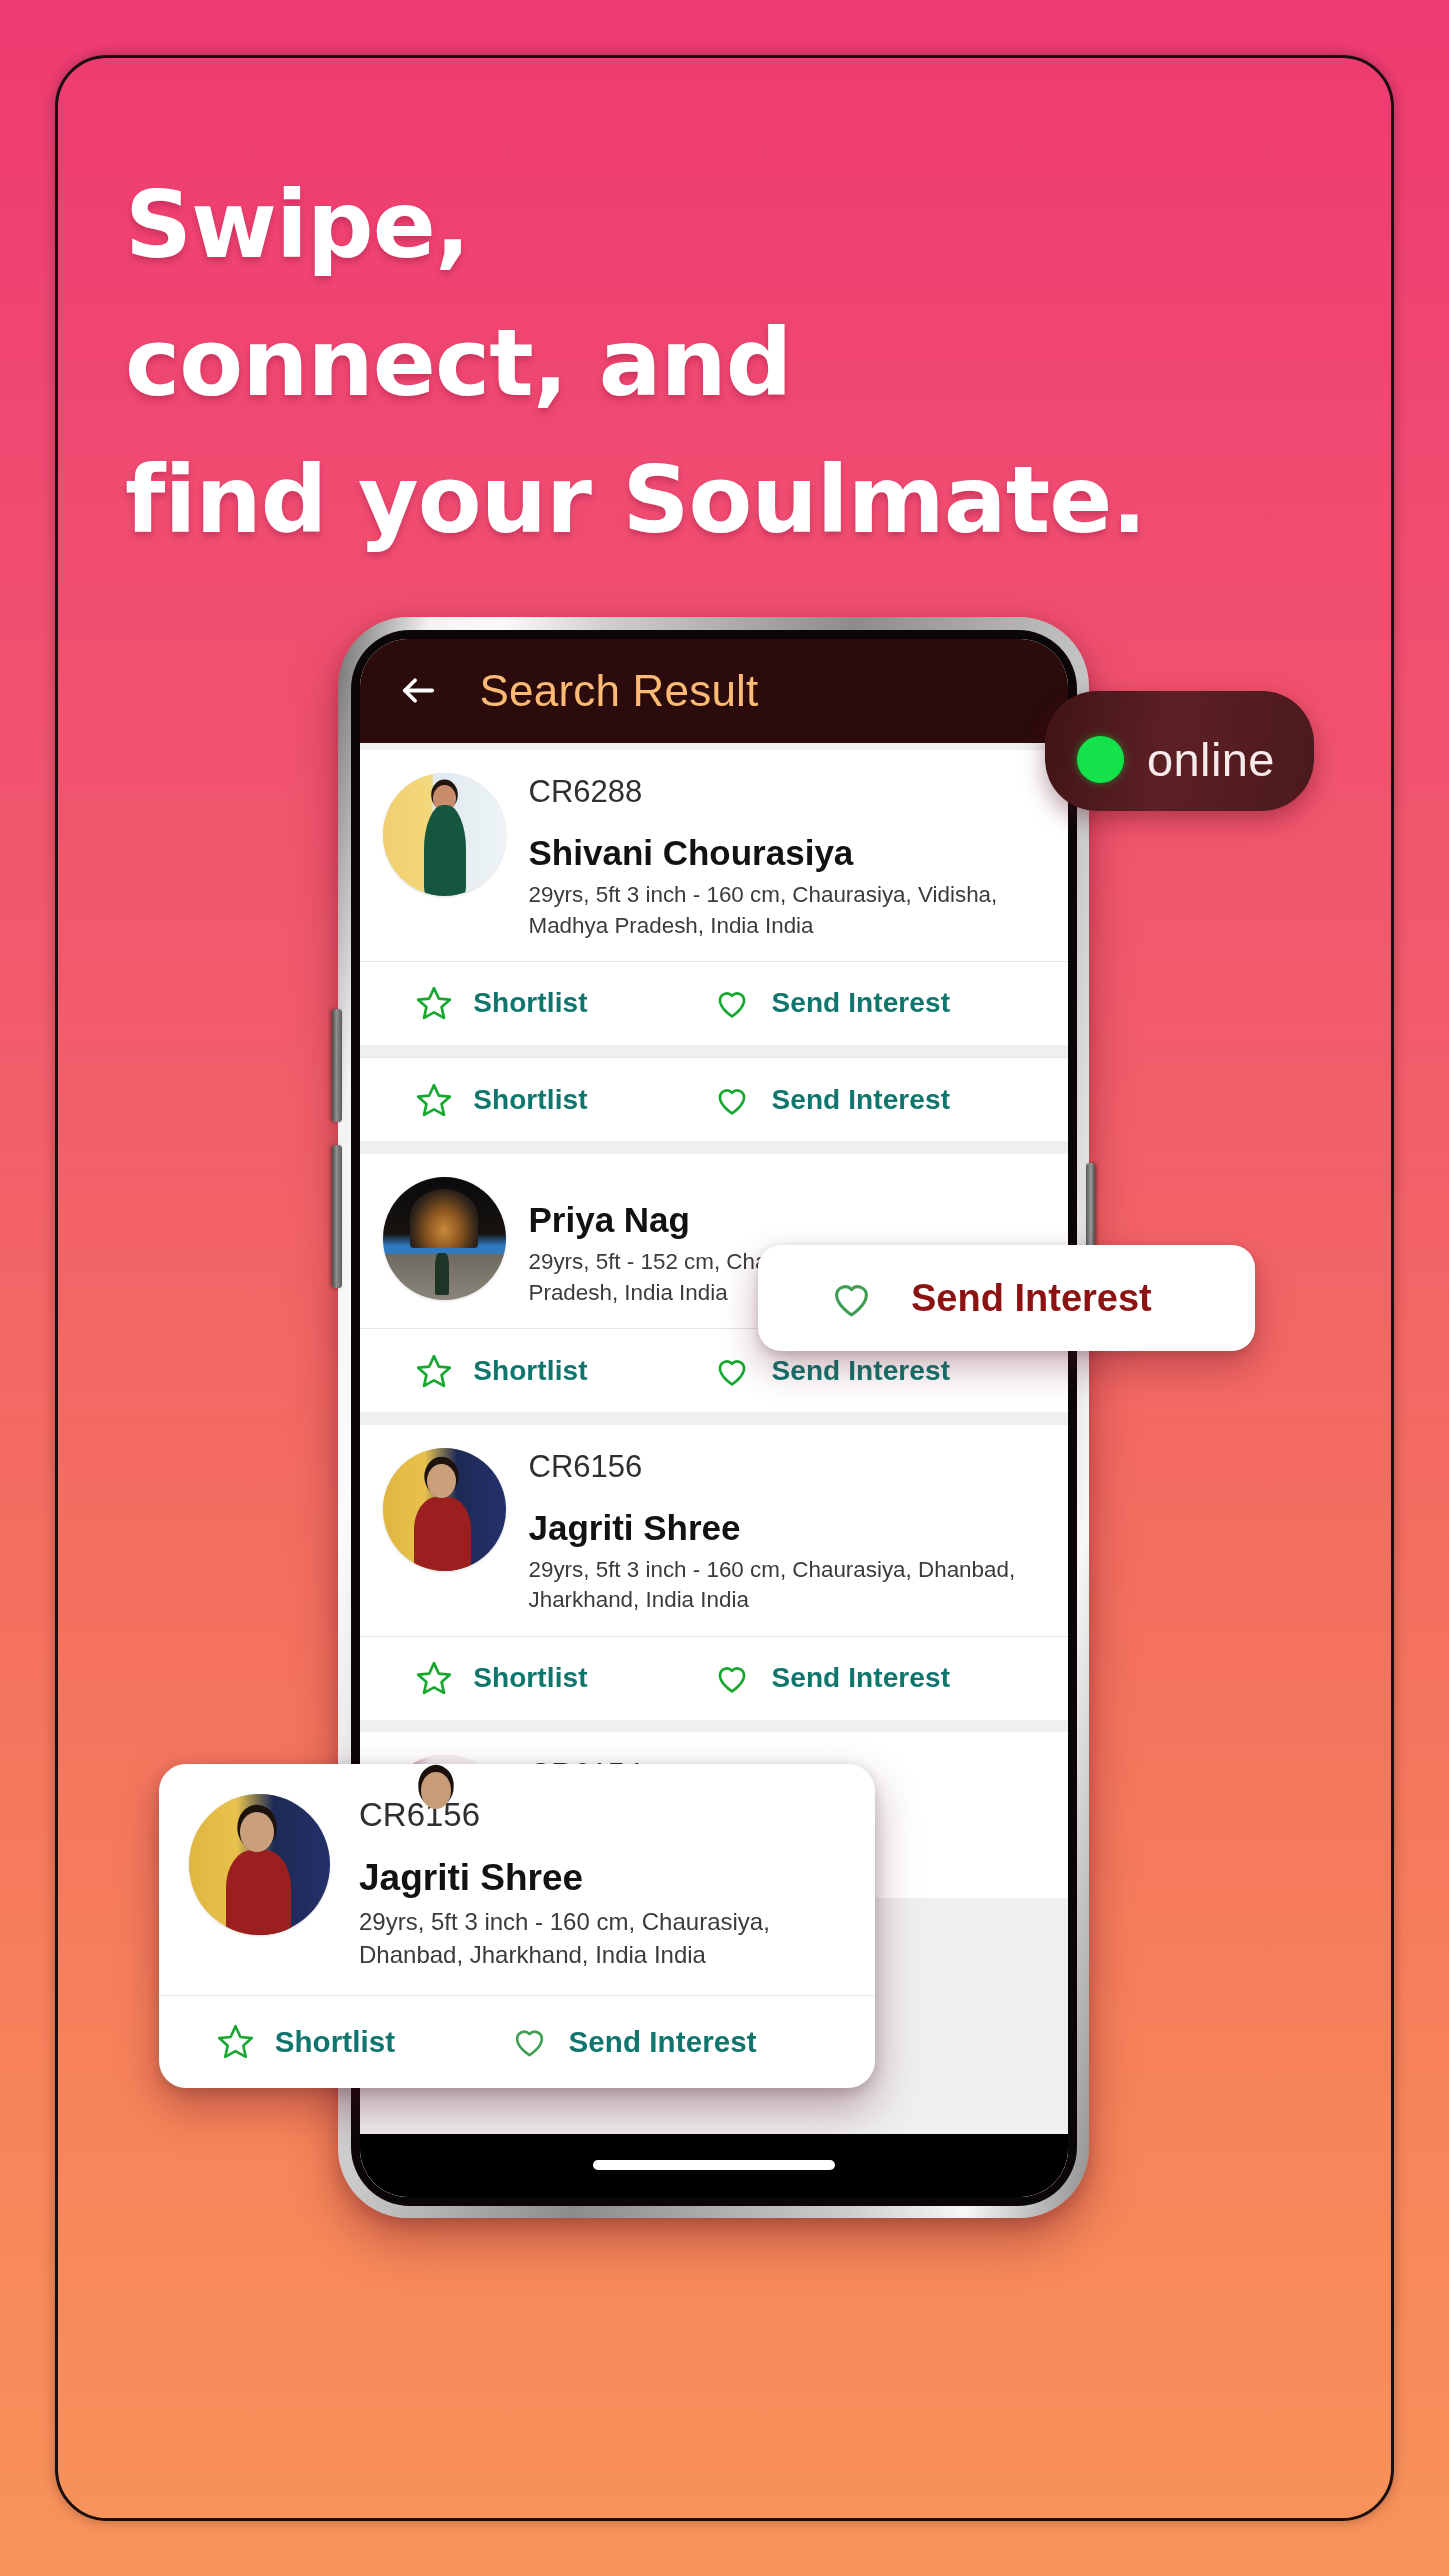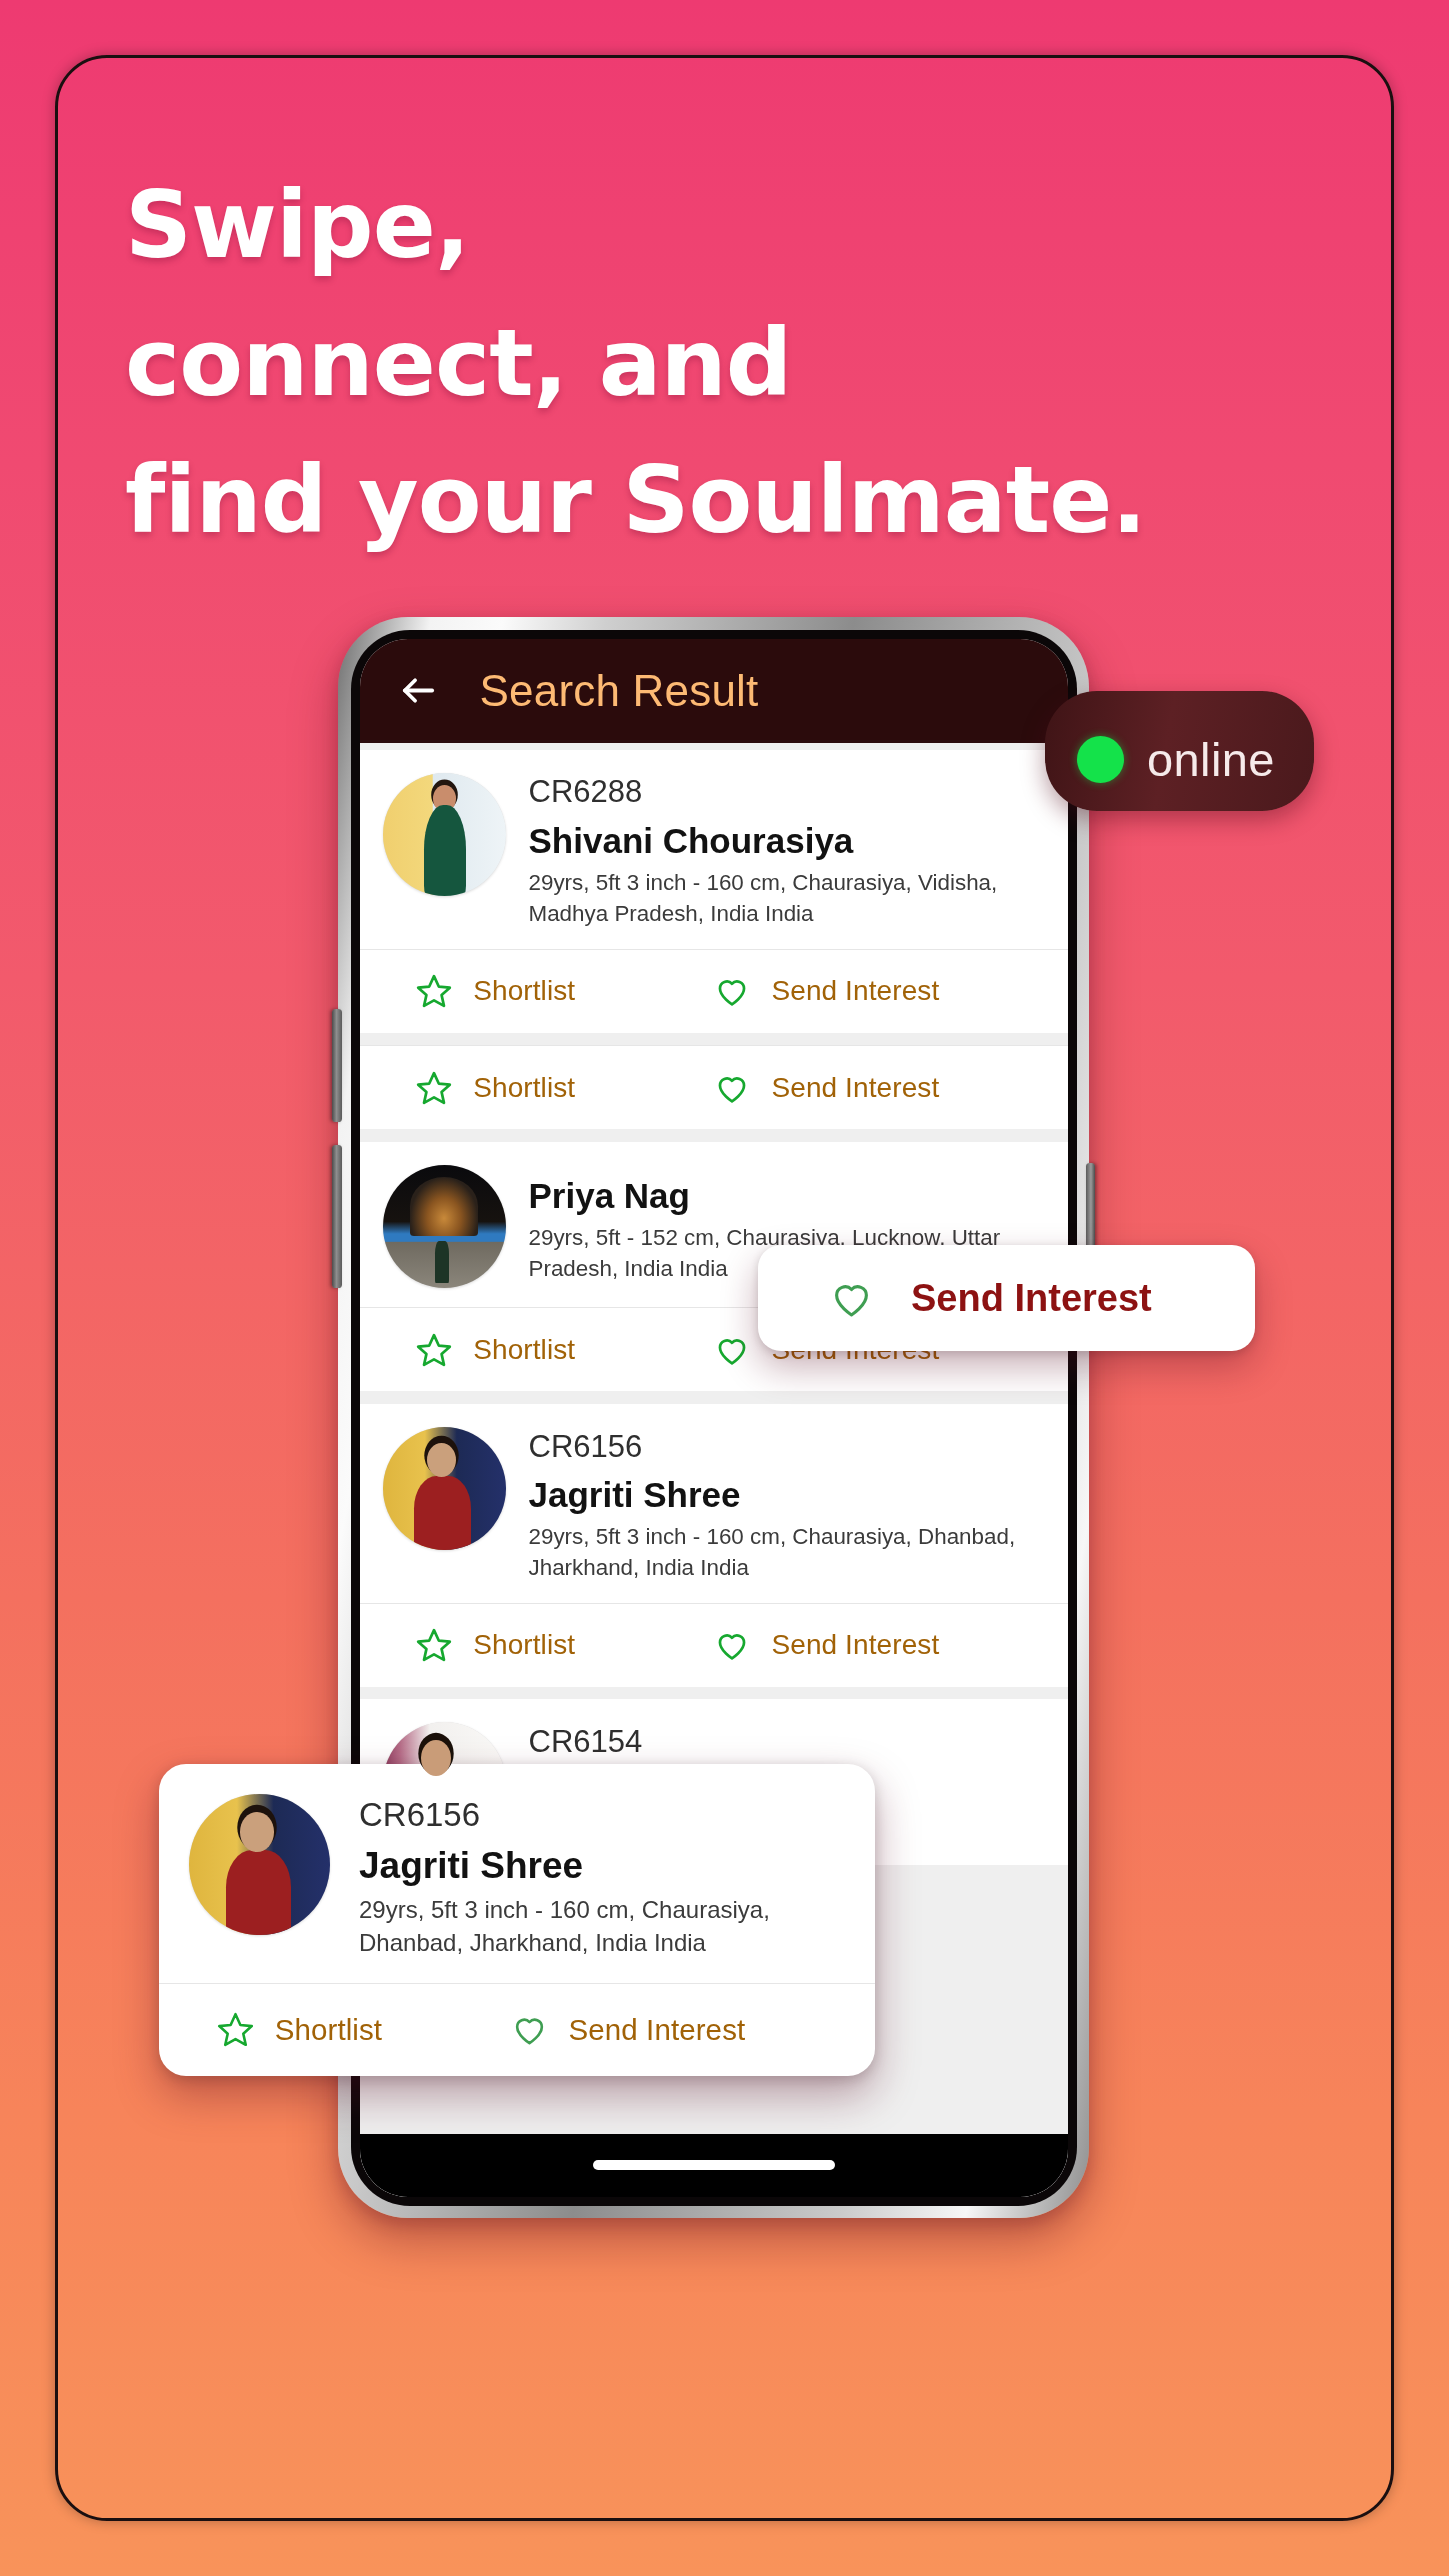--- a/index.html
+++ b/index.html
@@ -103,33 +103,33 @@
   }
   .card-top{display:flex;padding:23px 21.5px 19.7px 23px;border-radius:28px;}
   .avatar{
     width:123px;height:123px;border-radius:50%;flex:0 0 auto;
     overflow:hidden;background:#ddd;margin-right:23px;
     box-shadow:0 0.9px 2.7px rgba(0,0,0,.14);
   }
   .avatar .av-inner{width:100%;height:100%;position:relative;}
   .info{flex:1 1 auto;min-width:0;padding-top:1.8px;}
   .pid{font-size:31px;color:#2f2f2f;line-height:1.18;font-weight:400;}
-  .pname{font-size:35px;color:#121212;font-weight:700;line-height:1.3;margin-top:7px;}
+  .pname{font-size:35px;color:#121212;font-weight:700;line-height:1.3;margin-top:19px;}
   .pmeta{font-size:22.4px;color:#3b3b3b;line-height:1.36;margin-top:4.5px;}
   .card-actions{
     border-top:1.8px solid #e6e6e6;display:flex;align-items:center;
     height:84px;padding:0 23px;box-sizing:border-box;
   }
   .act{
     display:flex;align-items:center;cursor:pointer;
   }
   .act.shortlist{width:48%;padding-left:32px;box-sizing:border-box;}
   .act.interest{padding-left:12.5px;}
   .act .ico{width:39px;height:39px;display:flex;align-items:center;justify-content:center;margin-right:19.7px;flex:0 0 auto;}
-  .act .lbl{font-size:28px;font-weight:400;color:#a16207;letter-spacing:0.1px;}
+  .act .lbl{font-size:28px;font-weight:700;color:#0f766e;letter-spacing:0.1px;}
 
   
   .home-bar-wrap{
     position:absolute;left:0;right:0;bottom:0;height:63px;background:#000;
     display:flex;align-items:center;justify-content:center;
   }
   .home-bar{width:242px;height:9.8px;border-radius:5.4px;background:#fff;}
 
   
   .online-badge{

